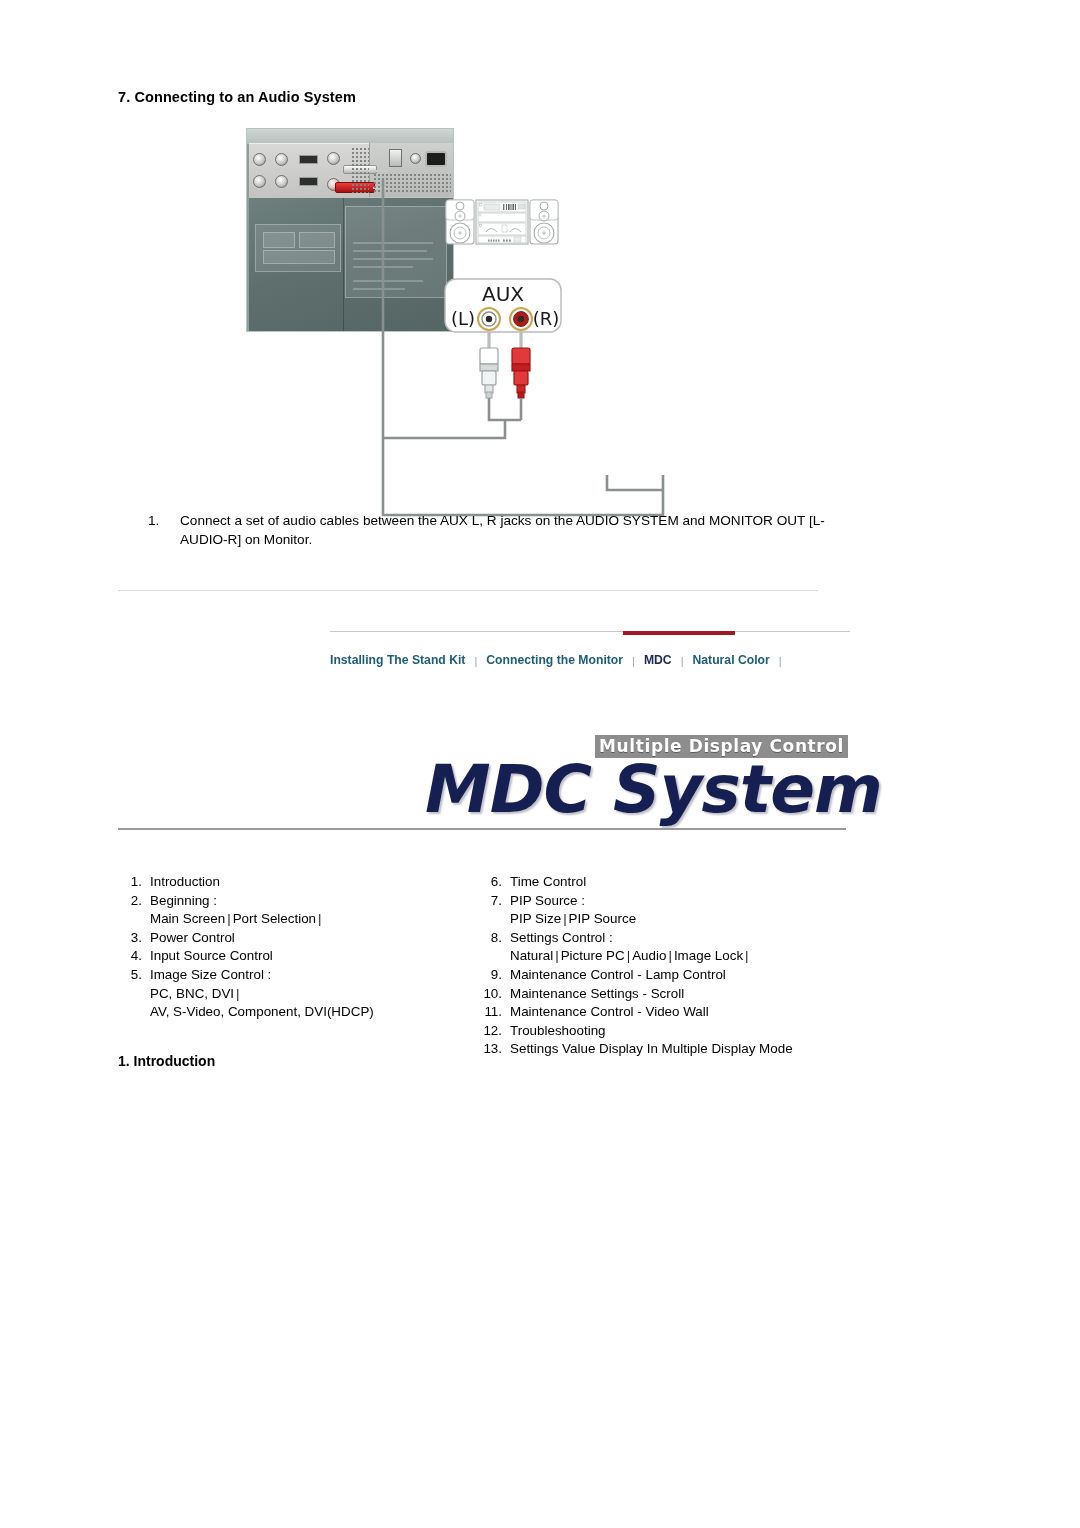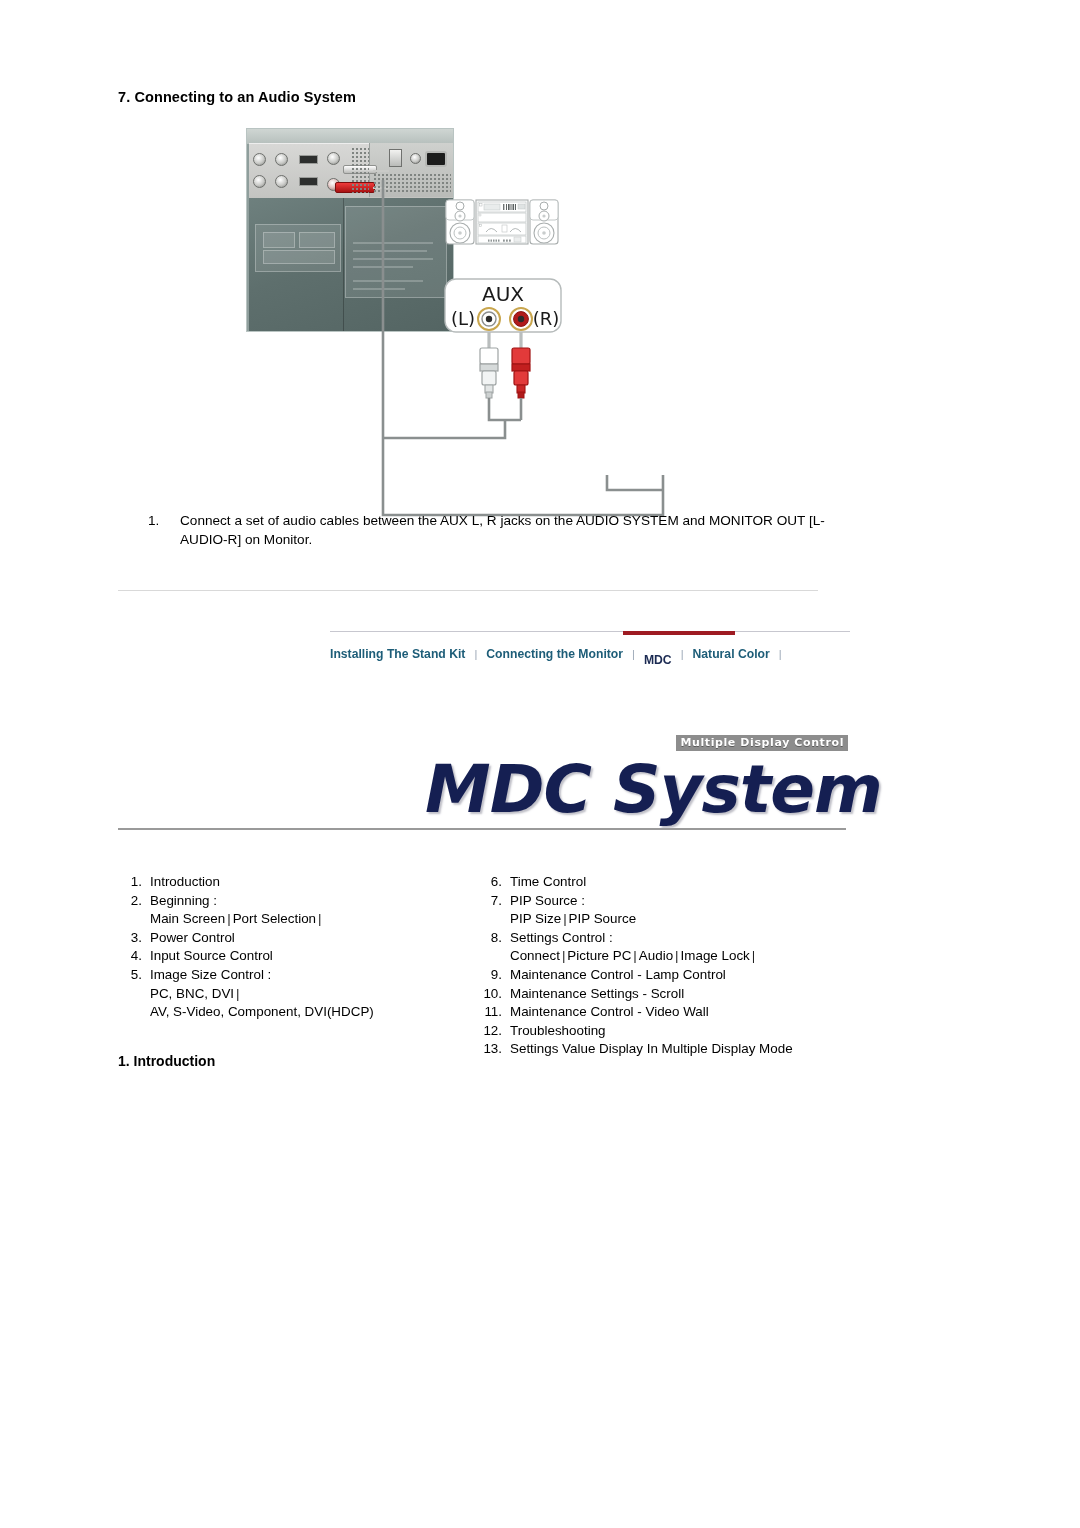--- a/index.html
+++ b/index.html
@@ -173,21 +173,21 @@
   .tabbar .topline {
     position: absolute; left: 0; top: 0; width: 100%; height: 1px;
     background: #c7c7cf;
   }
   .tabbar .activebar {
     position: absolute; left: 293px; top: 0px; width: 112px; height: 4px;
     background: #9e1b22;
   }
   .tabs {
     position: absolute; left: 0; top: 10px;
-    display: flex; align-items: center;
+    display: flex; align-items: flex-end;
   }
   .tab {
     font-size: 12.2px;
     font-weight: bold;
     color: #1d5d78;
     white-space: nowrap;
   }
   .tab.active { color: #1b2a52; margin-top: 12px; }
   .tabsep {
     color: #9aa6b5;
@@ -202,21 +202,21 @@
     top: 735px;
     width: 425px;
     height: 90px;
   }
   .badge {
     position: absolute;
     right: 2px;
     top: 0px;
     background: #8d8d8d;
     color: #ffffff;
-    font-size: 11px;
+    font-size: 17px;
     font-weight: bold;
     letter-spacing: .6px;
     padding: 1px 4px 2px 4px;
     font-family: "DejaVu Sans", sans-serif;
     text-shadow: 0 1px 0 rgba(0,0,0,.35);
   }
   .logo {
     position: absolute;
     left: 0;
     top: 16px;
@@ -455,21 +455,21 @@
 <div class="toc left" id="toc-left">
     <div class="toc-item"><span class="n">1.</span><span class="link">Introduction</span></div>
     <div class="toc-item"><span class="n">2.</span><span class="plain">Beginning :</span><span class="sub"><span class="link">Main Screen</span><span class="pipe">|</span><span class="link">Port Selection</span><span class="pipe">|</span></span></div>
     <div class="toc-item"><span class="n">3.</span><span class="link">Power Control</span></div>
     <div class="toc-item"><span class="n">4.</span><span class="link">Input Source Control</span></div>
     <div class="toc-item"><span class="n">5.</span><span class="plain">Image Size Control :</span><span class="sub"><span class="link">PC, BNC, DVI</span><span class="pipe">|</span></span><span class="sub"><span class="link">AV, S-Video, Component, DVI(HDCP)</span></span></div>
   </div>
 <div class="toc right" id="toc-right">
     <div class="toc-item"><span class="n">6.</span><span class="link">Time Control</span></div>
     <div class="toc-item"><span class="n">7.</span><span class="plain">PIP Source :</span><span class="sub"><span class="link">PIP Size</span><span class="pipe">|</span><span class="link">PIP Source</span></span></div>
-    <div class="toc-item"><span class="n">8.</span><span class="plain">Settings Control :</span><span class="sub"><span class="link">Connect</span><span class="pipe">|</span><span class="link">Picture PC</span><span class="pipe">|</span><span class="link">Audio</span><span class="pipe">|</span><span class="link">Image Lock</span><span class="pipe">|</span></span></div>
+    <div class="toc-item"><span class="n">8.</span><span class="plain">Settings Control :</span><span class="sub"><span class="link">Natural</span><span class="pipe">|</span><span class="link">Picture PC</span><span class="pipe">|</span><span class="link">Audio</span><span class="pipe">|</span><span class="link">Image Lock</span><span class="pipe">|</span></span></div>
     <div class="toc-item"><span class="n">9.</span><span class="link">Maintenance Control - Lamp Control</span></div>
     <div class="toc-item"><span class="n">10.</span><span class="link">Maintenance Settings - Scroll</span></div>
     <div class="toc-item"><span class="n">11.</span><span class="link">Maintenance Control - Video Wall</span></div>
     <div class="toc-item"><span class="n">12.</span><span class="link">Troubleshooting</span></div>
     <div class="toc-item"><span class="n">13.</span><span class="link">Settings Value Display In Multiple Display Mode</span></div>
   </div>
 
 <div class="intro-heading">1. Introduction</div>
 
 </body></html>

